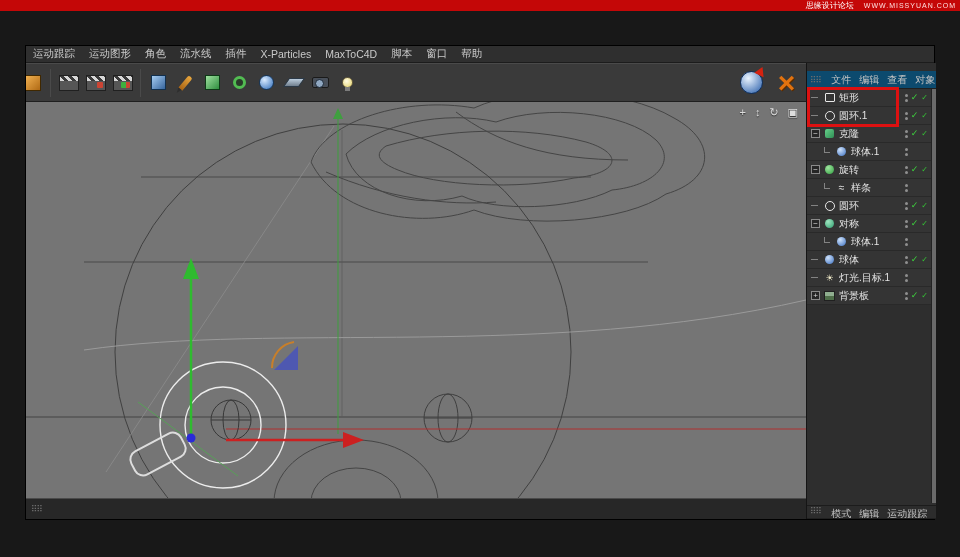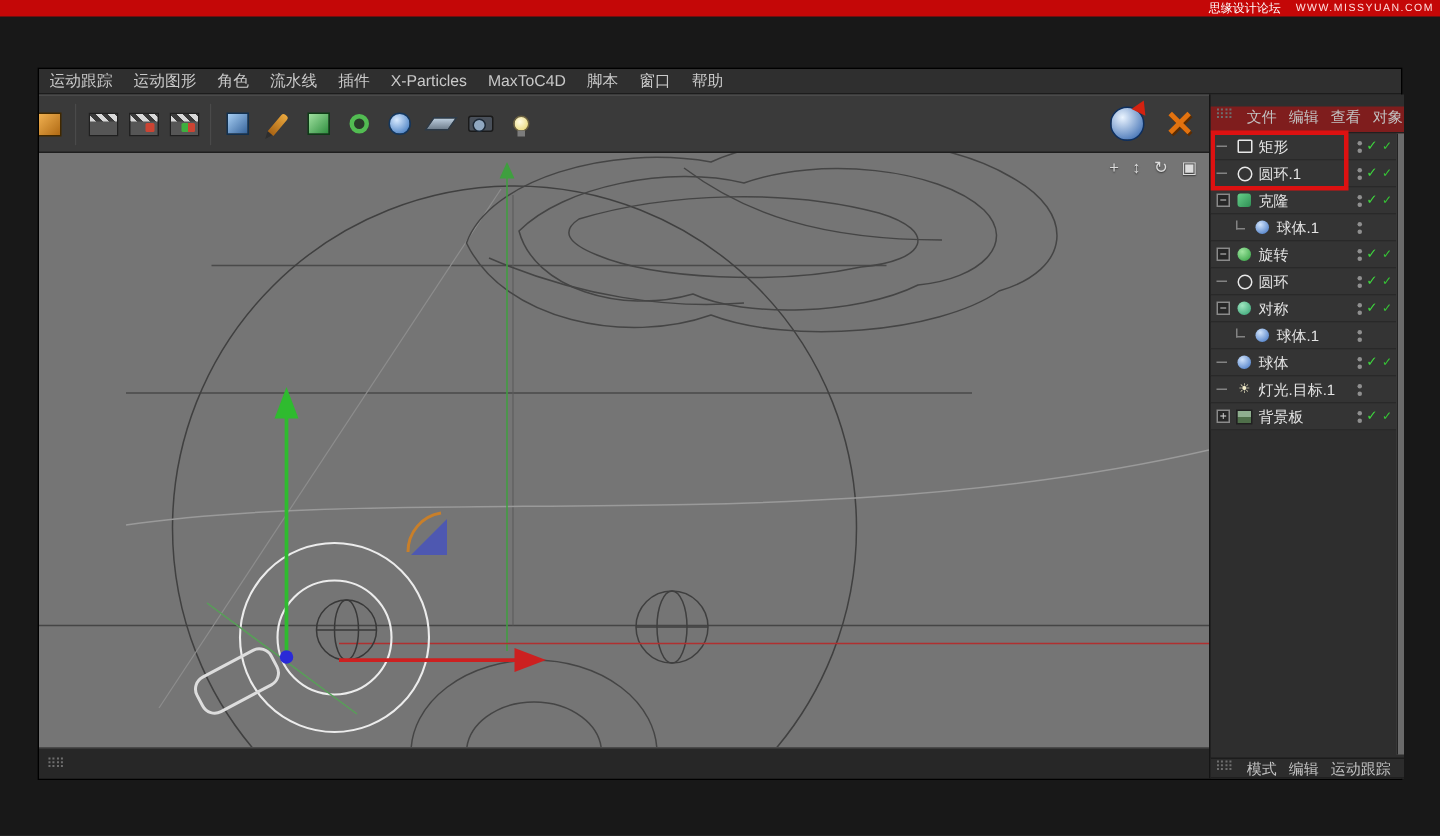--- a/index.html
+++ b/index.html
@@ -57,21 +57,21 @@
   #vp-controls{position:absolute;top:5px;right:8px;display:flex;gap:9px;z-index:5;}
   .vctl{color:#dcdcdc;font-size:11px;line-height:11px;cursor:pointer;text-shadow:0 1px 1px #333;}
 
   
   #bottomstrip{height:21px;background:#272727;border-top:1px solid #4a4a4a;display:flex;align-items:center;padding-left:5px;}
   .grip{color:#6e6e6e;font-size:9px;margin-right:6px;}
   .grip::before{content:"⠿⠿";letter-spacing:-1px;}
 
   
   #panel{position:relative;width:130px;flex:none;background:#2e2e2e;border-left:1px solid #151515;overflow:hidden;}
-  .pmenu{height:18px;display:flex;align-items:flex-start;background:#7f1d1d;border-bottom:1px solid #202020;padding-left:3px;overflow:hidden;white-space:nowrap;}
+  .pmenu{height:18px;display:flex;align-items:center;background:#0c4a6e;border-bottom:1px solid #202020;padding-left:3px;overflow:hidden;white-space:nowrap;}
   .pmi{color:#c2c2c2;font-size:10px;padding:0 4px;cursor:default;}
   #panel-menu{margin-top:8px;}
   #objlist{margin-right:5px;}
   .orow{height:18px;display:flex;align-items:center;background:#343434;border-bottom:1px solid #292929;padding-left:2px;}
   .orow.indent{padding-left:14px;}
   .gutter{width:14px;flex:none;display:flex;align-items:center;}
   .exp{width:9px;height:9px;border:1px solid #8a8a8a;background:#262626;color:#d8d8d8;font-size:8px;line-height:7px;text-align:center;font-style:normal;margin-left:2px;}
   .tick{display:block;width:7px;height:1px;background:#838383;margin-left:2px;}
   .ell{display:block;width:6px;height:6px;border-left:1px solid #838383;border-bottom:1px solid #838383;margin-left:3px;margin-bottom:4px;}
   .oi{width:13px;height:12px;flex:none;display:flex;align-items:center;justify-content:center;margin-right:3px;font-size:10px;font-style:normal;}
@@ -329,20 +329,35 @@
     <span class="olabel">旋转</span>
     <span class="flags">
       <span class="vdots">
                   <i></i>
                   <i></i>
                 </span>
       <span class="chk">✓</span>
       <span class="chk chk2">✓</span>
     </span>
   </div>
+            <div class="orow indent">
+    <span class="gutter">
+                <i class="ell"></i>
+              </span>
+    <span class="oi oi-spline"></span>
+    <span class="olabel">样条</span>
+    <span class="flags">
+      <span class="vdots">
+                  <i></i>
+                  <i></i>
+                </span>
+      <span class="chk" style="visibility: hidden;">✓</span>
+      <span class="chk chk2" style="visibility: hidden;">✓</span>
+    </span>
+  </div>
             <div class="orow">
     <span class="gutter">
                 <i class="tick"></i>
               </span>
     <span class="oi oi-circle"></span>
     <span class="olabel">圆环</span>
     <span class="flags">
       <span class="vdots">
                   <i></i>
                   <i></i>

